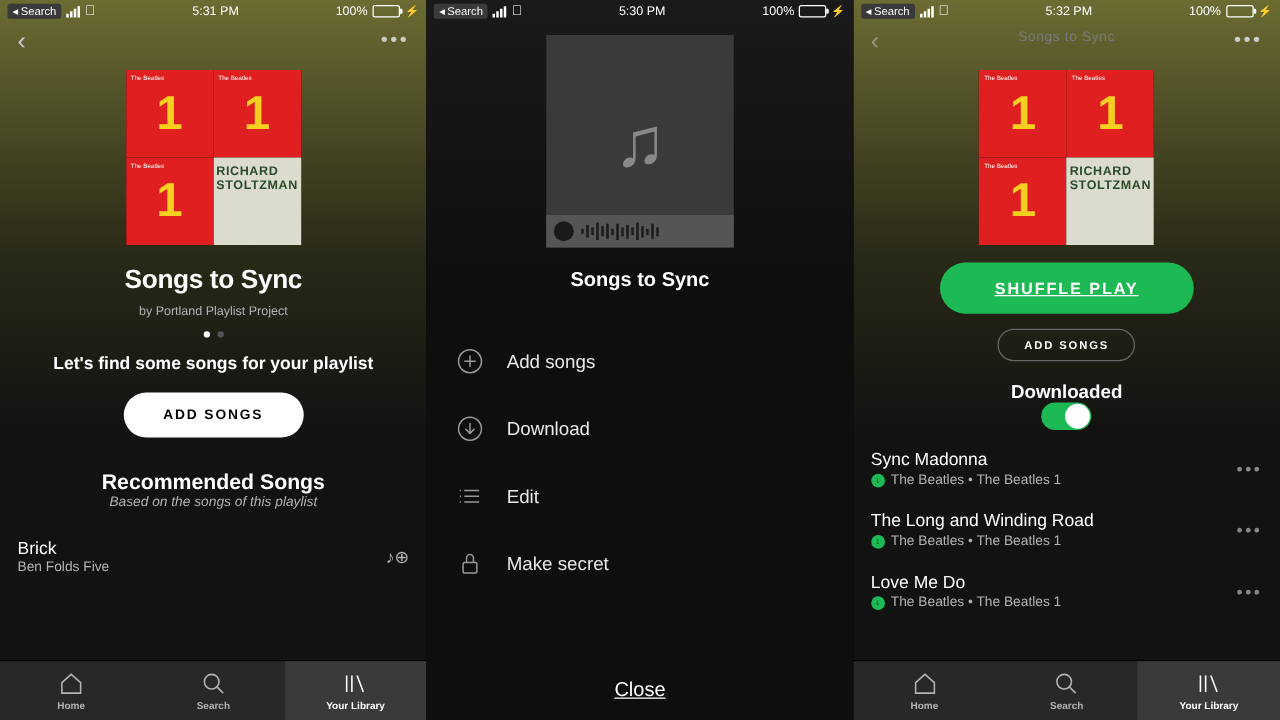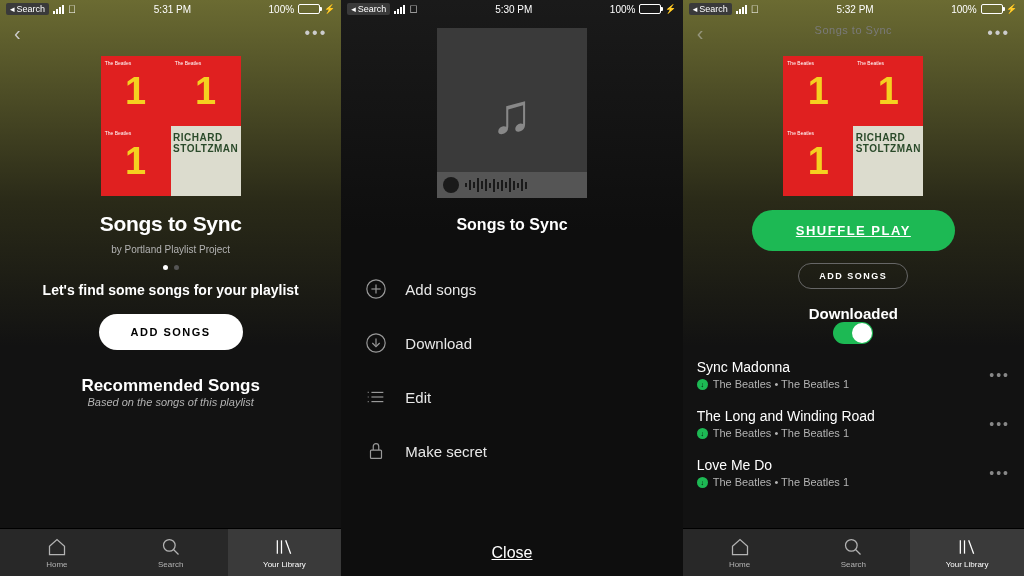--- a/index.html
+++ b/index.html
@@ -40,21 +40,21 @@
 .pagedots span.active { background: #fff; }
 .findsongs { font-size: 14px; font-weight: 600; margin-top: 12px; text-align: center; }
 .btn-pill { margin-top: 16px; background: #fff; color: #000; border-radius: 22px; padding: 12px 32px; font-size: 11px; font-weight: 700; letter-spacing: 1.5px; }
 .rec-title { font-size: 17px; font-weight: 700; margin-top: 26px; text-align: center; }
 .rec-sub { font-size: 11px; color: #b3b3b3; margin-top: 0; font-style: italic; }
 
 .song-row { width: 100%; padding: 0 14px; margin-top: 22px; display: flex; justify-content: space-between; align-items: center; }
 .song-row .stitle { font-size: 14px; color: #fff; }
 .song-row .sartist { font-size: 11px; color: #b3b3b3; margin-top: 2px; }
 
-.tabbar { height: 48px; background: #282828; display: flex; border-top: 1px solid #000; }
+.tabbar { height: 48px; background: #282828; display: flex; border-top: 1px solid #000; font-weight: bold; }
 .tab { flex: 1; display: flex; flex-direction: column; align-items: center; justify-content: center; gap: 3px; color: #b3b3b3; font-size: 8px; }
 .tab.active { background: #3a3a3a; color: #fff; }
 .tab svg { width: 20px; height: 20px; }
 
 .menu-album { width: 150px; height: 170px; margin-top: 10px; background: #3a3a3a; display: flex; flex-direction: column; align-items: center; justify-content: center; position: relative; }
 .menu-album .note { font-size: 56px; color: #888; }
 .code-strip { position: absolute; bottom: 0; left: 0; right: 0; height: 26px; background: #555; display: flex; align-items: center; padding: 0 6px; gap: 6px; }
 .spot-logo { width: 16px; height: 16px; background: #1a1a1a; border-radius: 50%; position: relative; }
 .bars { display: flex; align-items: center; gap: 2px; }
 .bars span { width: 2px; background: #1a1a1a; }
@@ -130,20 +130,27 @@
     <div class="ptitle">Songs to Sync</div>
     <div class="pby">by Portland Playlist Project</div>
     <div class="pagedots">
         <span class="active"></span>
         <span></span>
       </div>
     <div class="findsongs">Let's find some songs for your playlist</div>
     <div class="btn-pill">ADD SONGS</div>
     <div class="rec-title">Recommended Songs</div>
     <div class="rec-sub">Based on the songs of this playlist</div>
+    <div class="song-row">
+      <div>
+        <div class="stitle">Brick</div>
+        <div class="sartist">Ben Folds Five</div>
+      </div>
+      <span style="color:#b3b3b3;font-size:14px">♪⊕</span>
+    </div>
   </div>
 
   <div class="tabbar">
     <div class="tab">
       <svg viewBox="0 0 24 24" fill="none" stroke="currentColor" stroke-width="1.5">
           <path d="M3 11 L12 3 L21 11 V21 H3 Z"></path>
         </svg>
       <span>Home</span>
     </div>
     <div class="tab">

